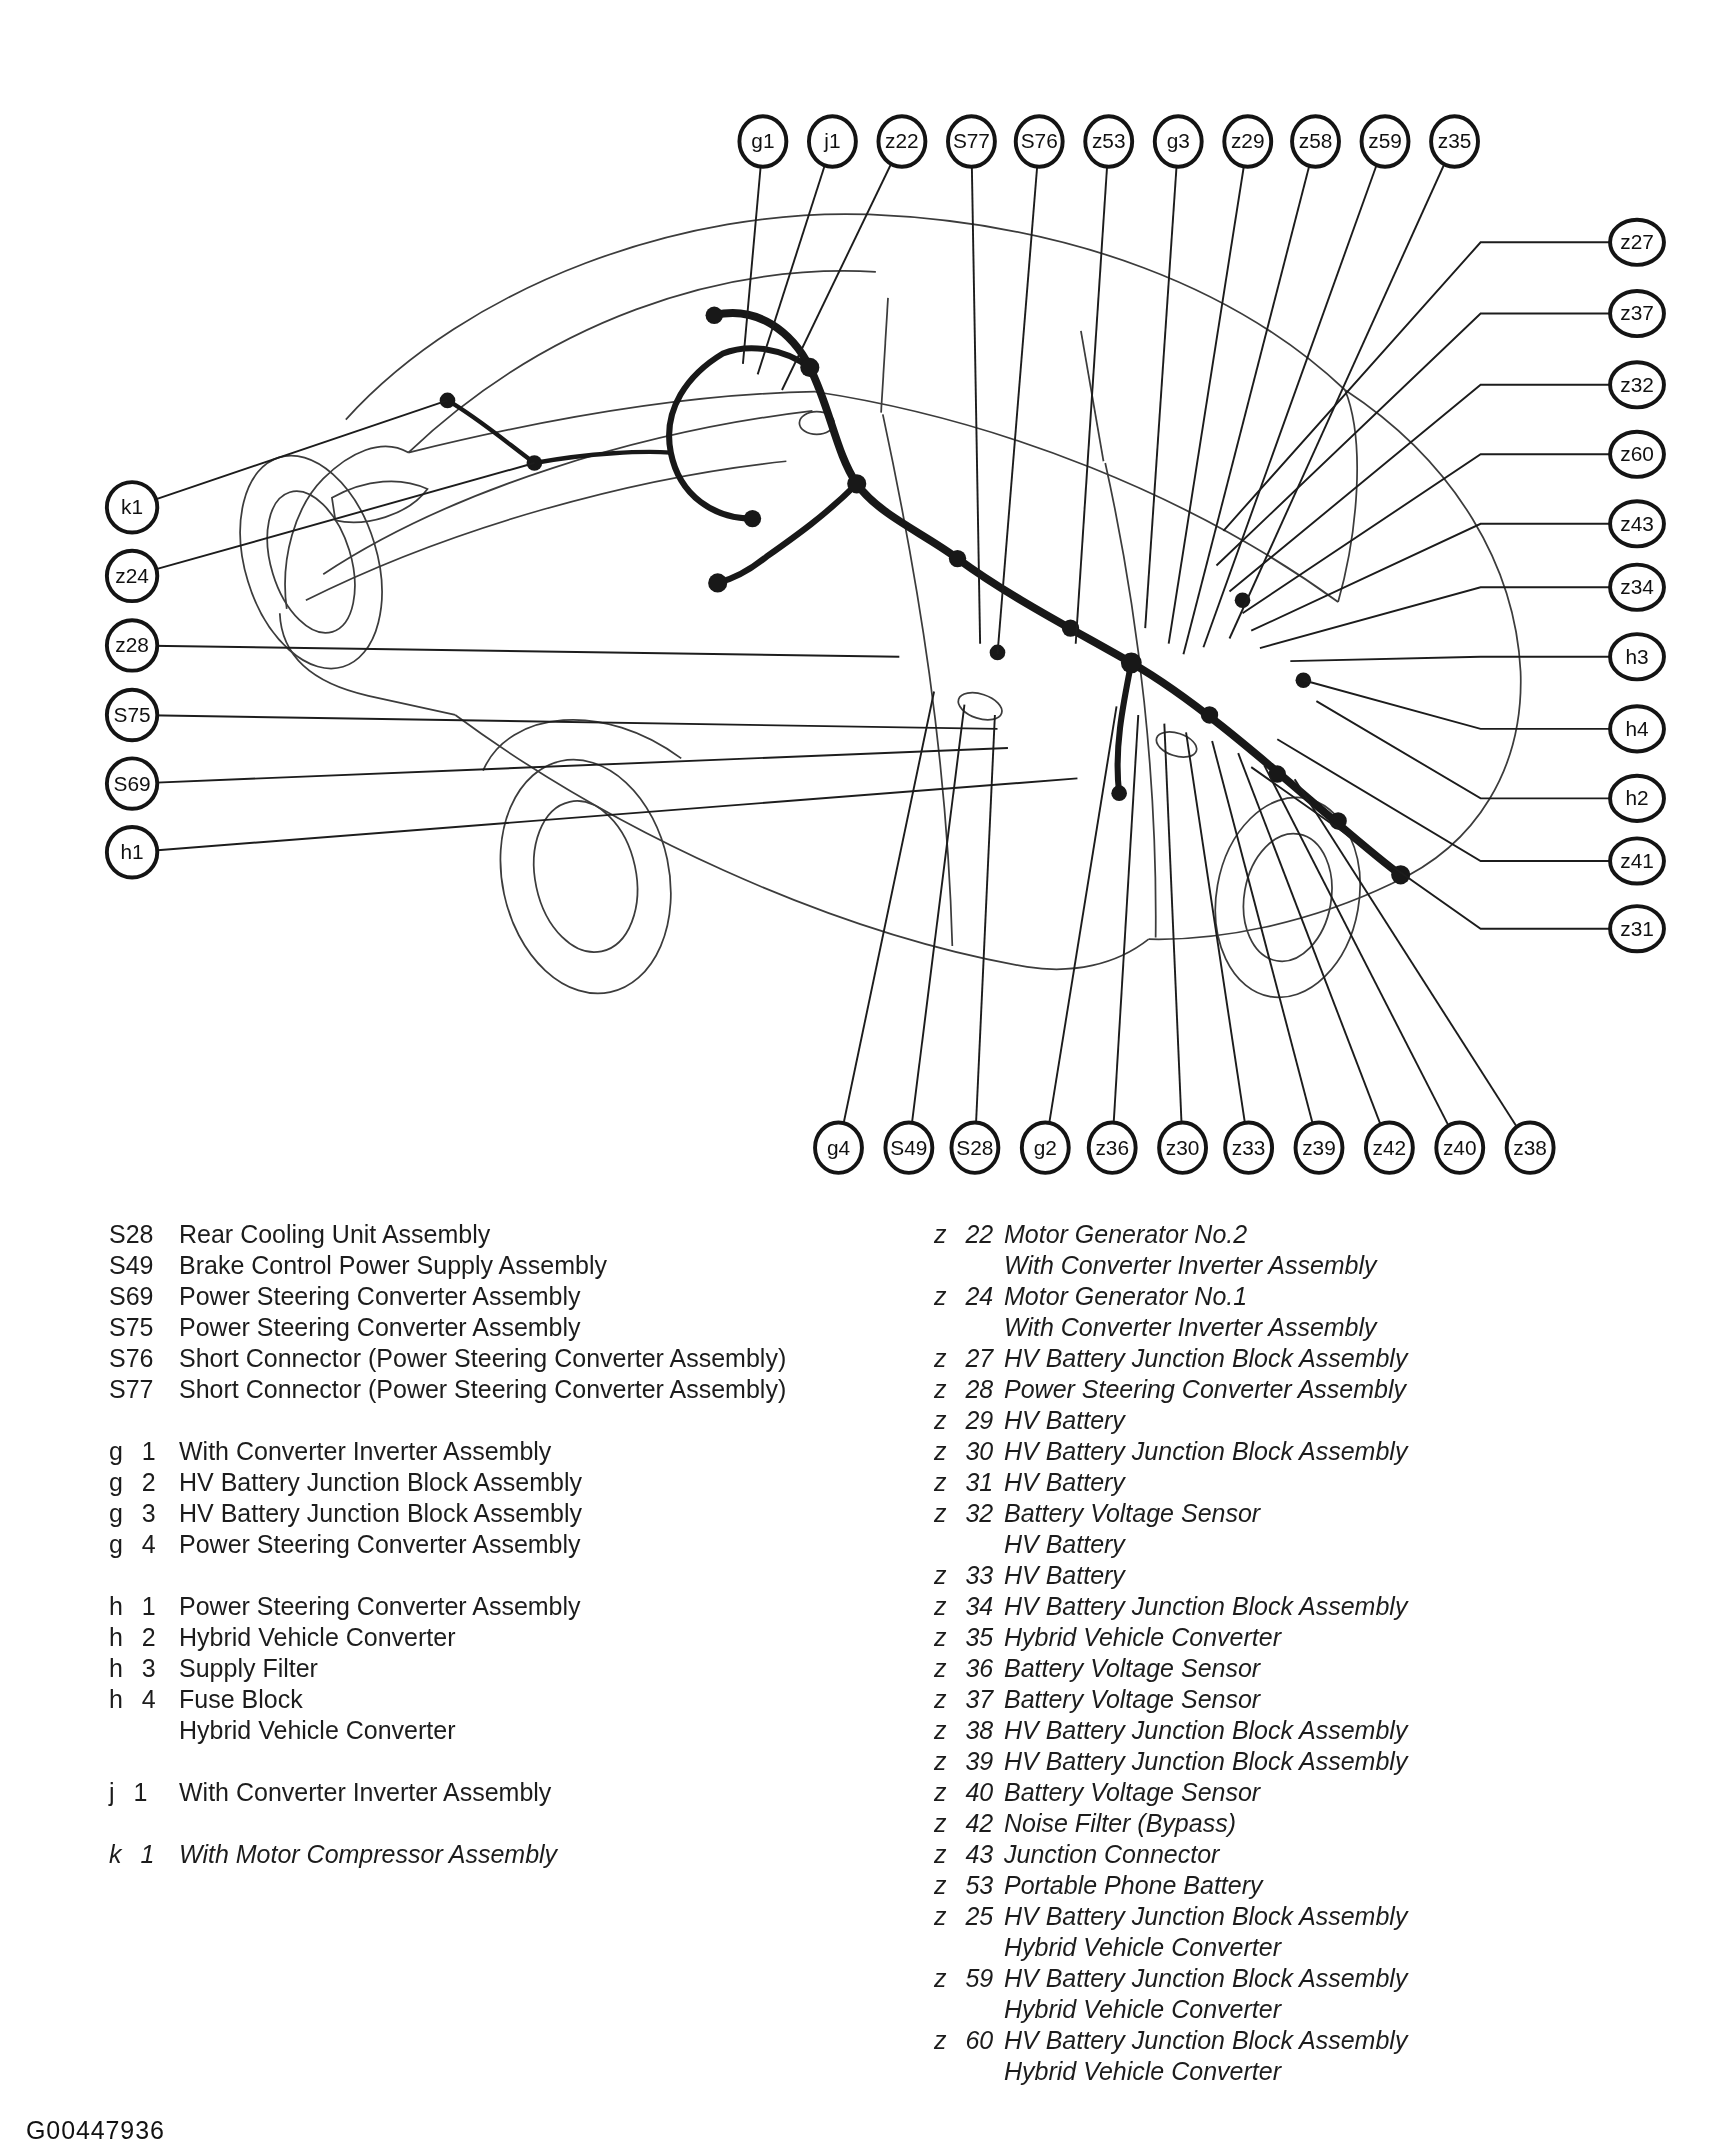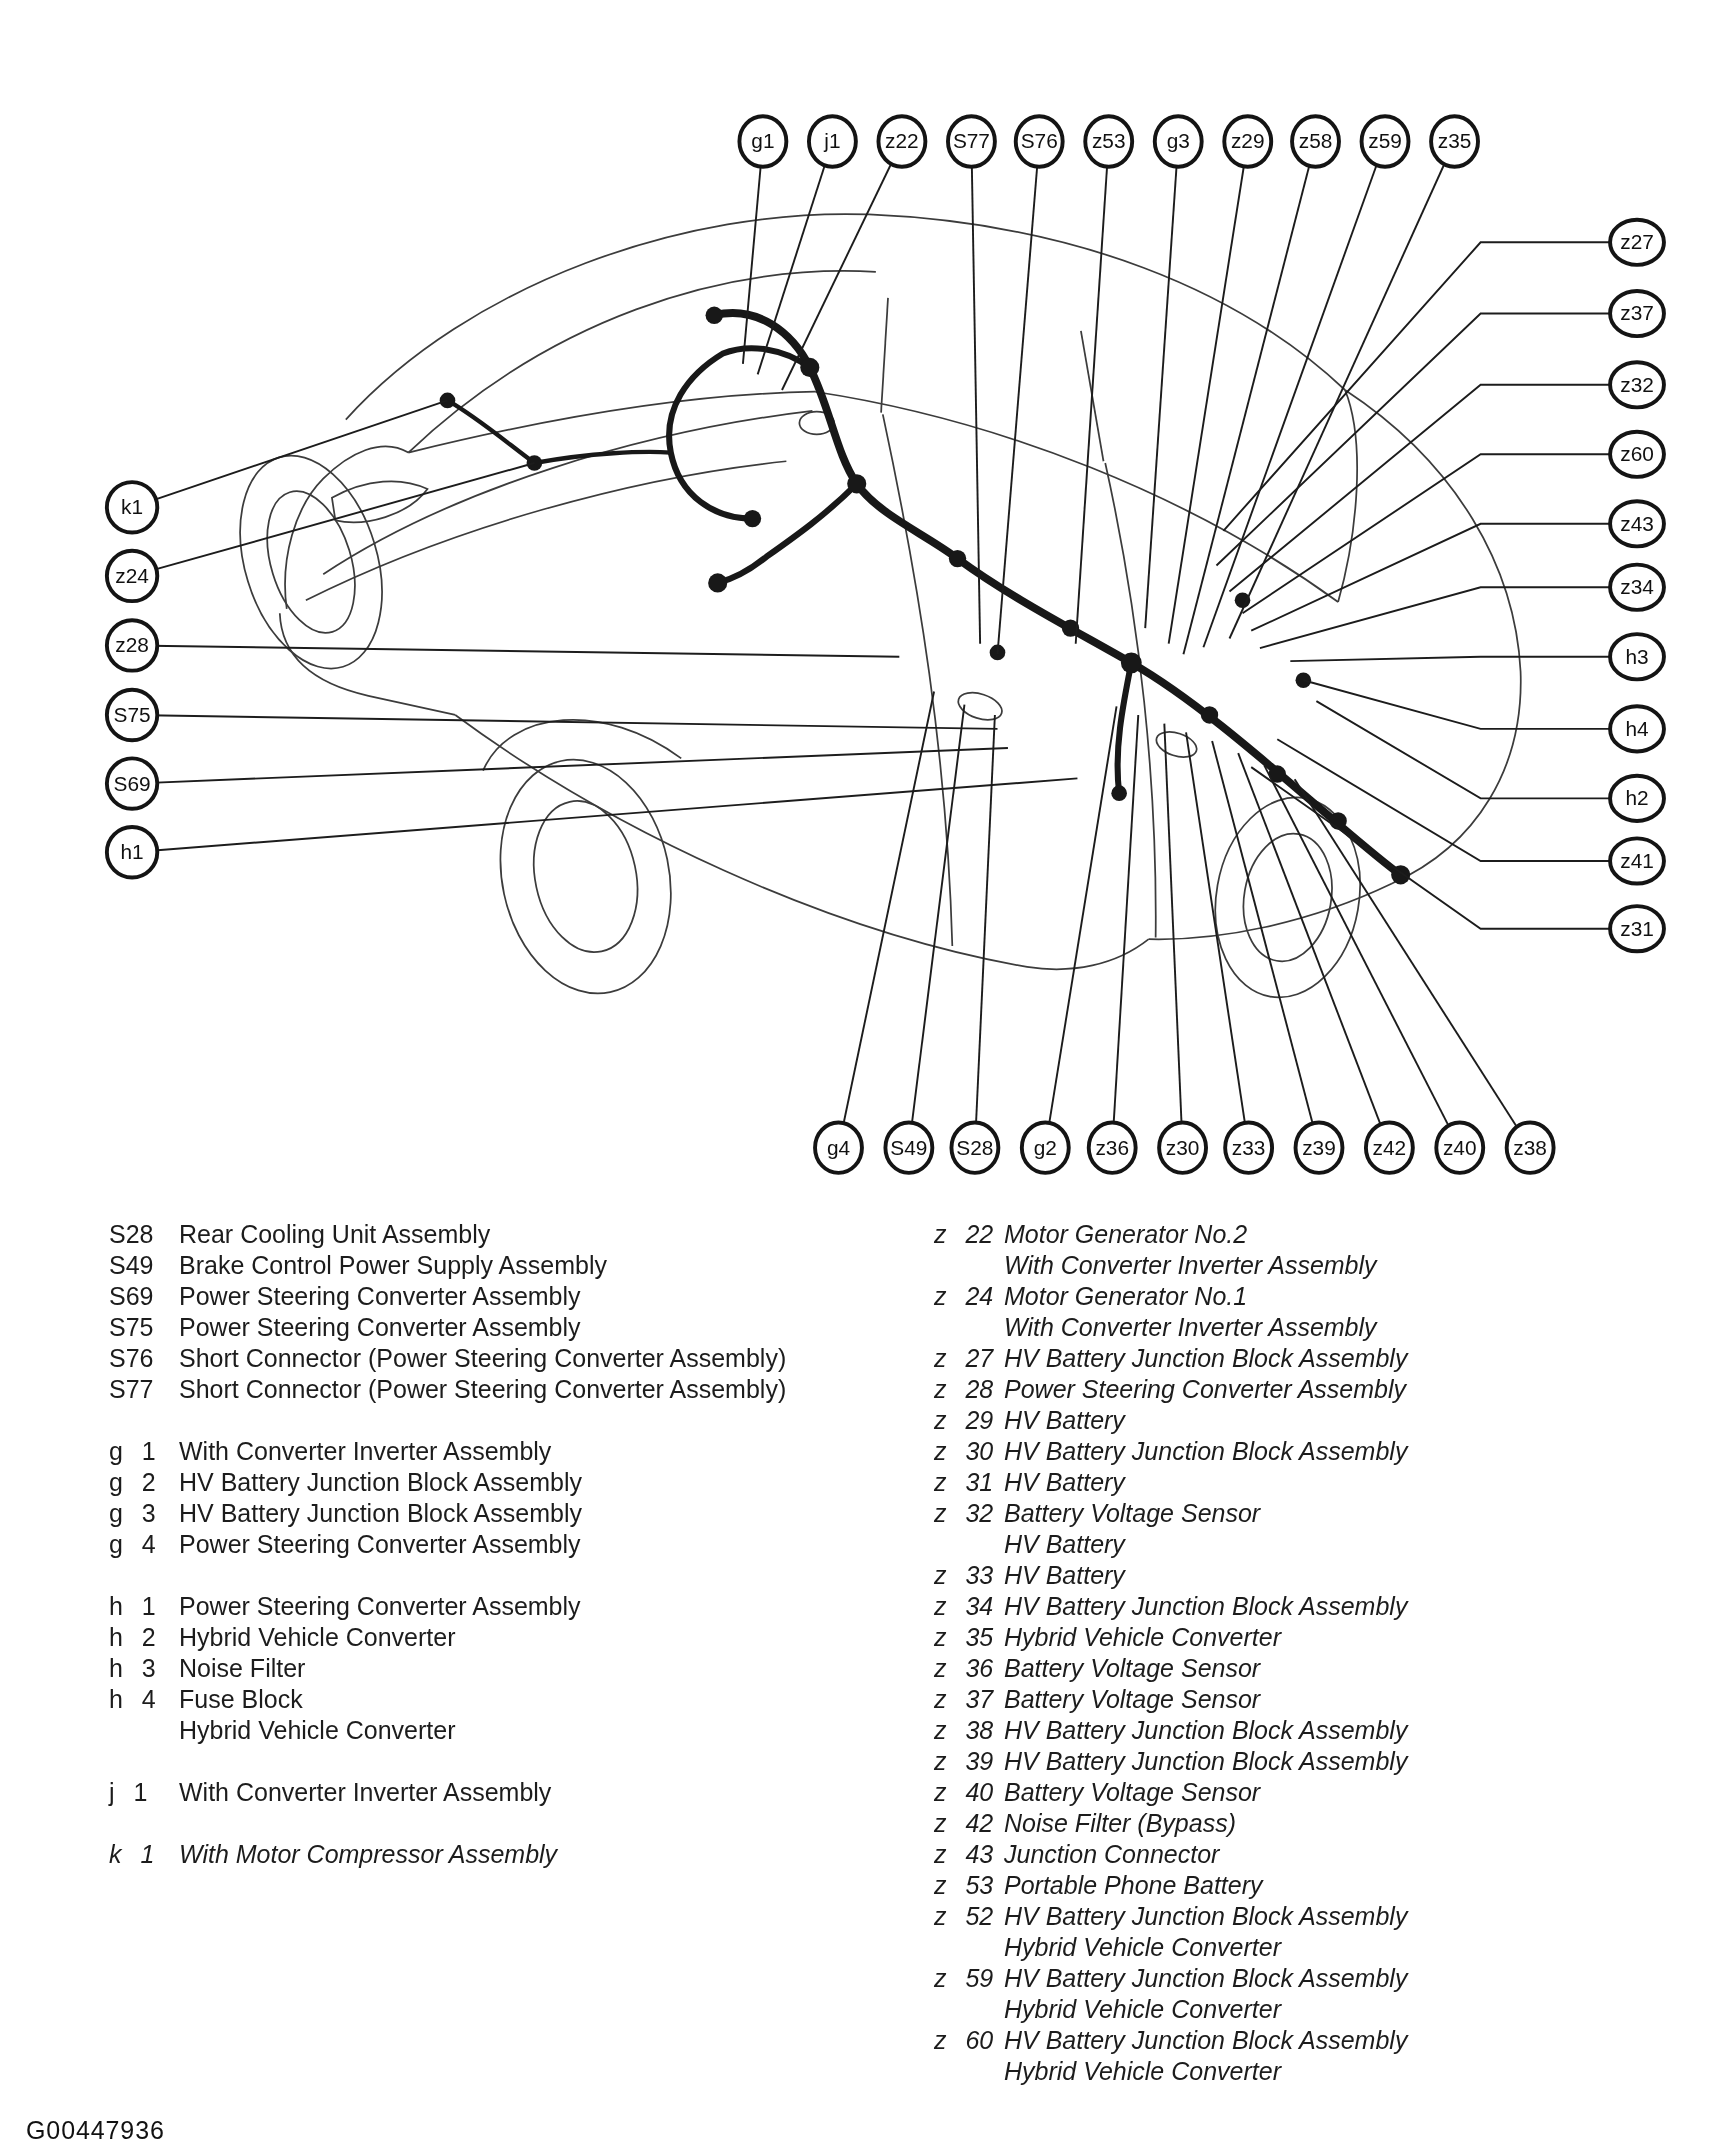--- a/index.html
+++ b/index.html
@@ -279,21 +279,21 @@
         </div>
         <div class="lrow">
           <div class="lcode">h 2</div>
           <div class="ldesc">
             <div>Hybrid Vehicle Converter</div>
           </div>
         </div>
         <div class="lrow">
           <div class="lcode">h 3</div>
           <div class="ldesc">
-            <div>Noise Filter</div>
+            <div>Supply Filter</div>
           </div>
         </div>
         <div class="lrow">
           <div class="lcode">h 4</div>
           <div class="ldesc">
             <div>Fuse Block</div>
             <div>Hybrid Vehicle Converter</div>
           </div>
         </div>
       </div>
@@ -427,21 +427,21 @@
             <div>Junction Connector</div>
           </div>
         </div>
         <div class="lrow">
           <div class="lcode">z 53</div>
           <div class="ldesc">
             <div>Portable Phone Battery</div>
           </div>
         </div>
         <div class="lrow">
-          <div class="lcode">z 52</div>
+          <div class="lcode">z 25</div>
           <div class="ldesc">
             <div>HV Battery Junction Block Assembly</div>
             <div>Hybrid Vehicle Converter</div>
           </div>
         </div>
         <div class="lrow">
           <div class="lcode">z 59</div>
           <div class="ldesc">
             <div>HV Battery Junction Block Assembly</div>
             <div>Hybrid Vehicle Converter</div>

